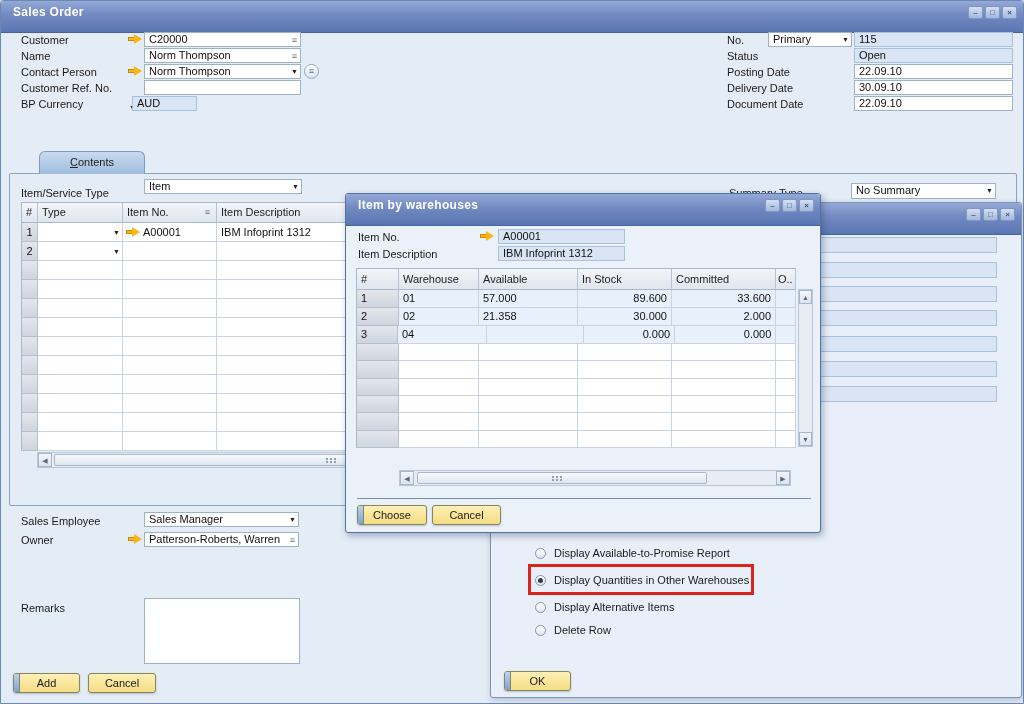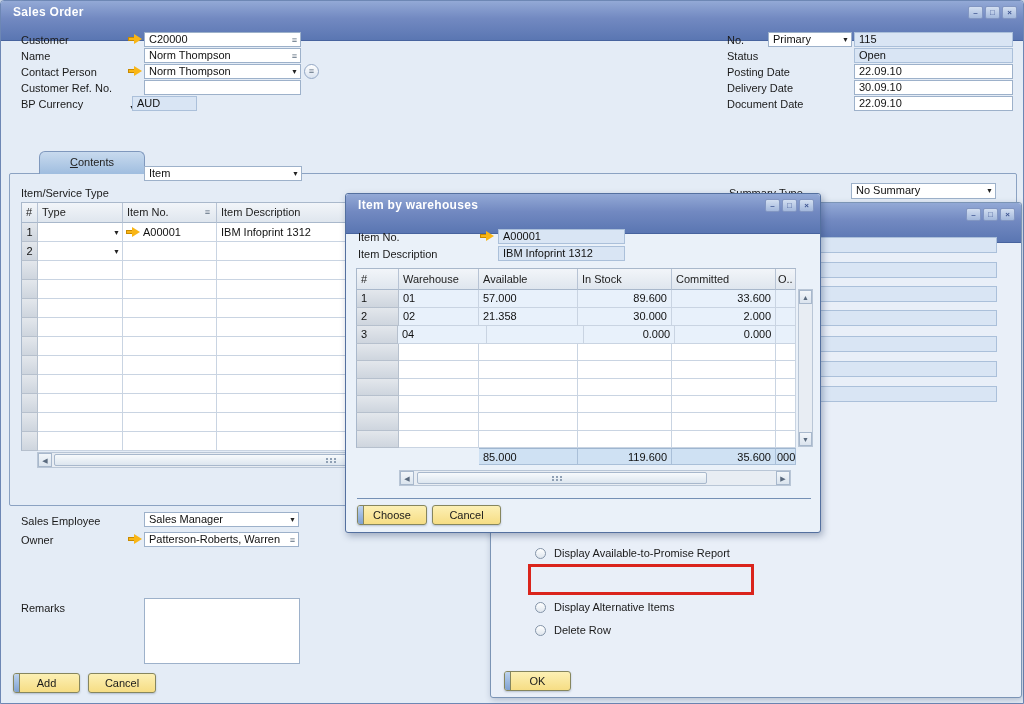--- a/index.html
+++ b/index.html
@@ -1,21 +1,21 @@
 <!DOCTYPE html>
 <html><head>
 <meta charset="utf-8">
 <style>
   *{box-sizing:border-box;margin:0;padding:0}
   html,body{width:1024px;height:704px;overflow:hidden}
   body{font-family:"Liberation Sans",sans-serif;background:#c7d3e4}
   #screen{position:relative;width:1024px;height:704px}
   .win{position:absolute;background:#e4ecf6;border:1px solid #6d87b4}
   .win.main{left:0;top:0;width:1024px;height:704px;border-radius:4px 4px 0 0}
-  .tbar{position:relative;height:40px;background:linear-gradient(180deg,#93a9d6 0%,#7289c1 45%,#5a76b2 100%);border-bottom:1px solid #47639e;border-radius:3px 3px 0 0}
+  .tbar{position:relative;height:32px;background:linear-gradient(180deg,#93a9d6 0%,#7289c1 45%,#5a76b2 100%);border-bottom:1px solid #47639e;border-radius:3px 3px 0 0}
   .ttl{position:absolute;left:12px;top:4px;font-size:12px;font-weight:bold;color:#fff;letter-spacing:.3px;white-space:nowrap}
   .wbtns{position:absolute;right:6px;top:5px;display:flex;gap:2px}
   .wbtn{display:inline-block;width:15px;height:13px;border:1px solid #8296c2;border-radius:2px;background:linear-gradient(#d3dff1,#a3b8dc);color:#3d5491;font-size:8px;line-height:11px;text-align:center;font-weight:bold}
   .lbl{position:absolute;font-size:11px;line-height:13px;color:#1a1a1a;white-space:nowrap}
   .fld{position:absolute;height:15px;background:#fff;border:1px solid #9db1ca;font-size:11px;line-height:13px;padding:0 4px;color:#111;white-space:nowrap;overflow:hidden}
   .fld .v{display:inline-block;white-space:nowrap}
   .dis{background:#d9e5f4;border-color:#abc0da}
   .cmb{position:absolute;right:2px;top:3px;font-size:7px;color:#222;line-height:7px}
   .mico{position:absolute;right:3px;top:1px;font-size:9px;color:#5a6b7d;line-height:12px}
   .hico{float:right;font-size:9px;color:#5a6b7d;margin-right:2px}
@@ -139,21 +139,21 @@
     <div class="fld" style="left:853px;top:95px;width:159px">
       <span class="v">22.09.10</span>
     </div>
 
     <div class="frame"></div>
     <div class="tab active" style="left:38px;width:106px">
         <span class="tlbl">Contents</span>
       </div>
 
     <div class="lbl" style="left:20px;top:186px">Item/Service Type</div>
-    <div class="fld" style="left:143px;top:165px;width:158px">
+    <div class="fld" style="left:143px;top:178px;width:158px">
       <span class="v">Item</span>
       <span class="cmb">▼</span>
     </div>
     <div class="lbl" style="left:728px;top:186px">Summary Type</div>
     <div class="fld" style="left:850px;top:182px;width:145px;height:16px">
       <span class="v">No Summary</span>
       <span class="cmb">▼</span>
     </div>
 
     <div class="grid" style="left:20px;top:201px;width:779px">
@@ -288,20 +288,24 @@
     <div class="fld dis" style="left:210px;top:83px;width:296px;height:16px"></div>
     <div class="fld dis" style="left:210px;top:107px;width:296px;height:16px"></div>
     <div class="fld dis" style="left:210px;top:133px;width:296px;height:16px"></div>
     <div class="fld dis" style="left:210px;top:158px;width:296px;height:16px"></div>
     <div class="fld dis" style="left:210px;top:183px;width:296px;height:16px"></div>
 
     <div class="radio-row" style="left:44px;top:343px">
       <span class="radio"></span>
       <span class="rlbl">Display Available-to-Promise Report</span>
     </div>
+    <div class="radio-row" style="left:44px;top:370px">
+      <span class="radio selected"></span>
+      <span class="rlbl">Display Quantities in Other Warehouses</span>
+    </div>
     <div class="redbox" style="left:37px;top:361px;width:226px;height:31px"></div>
     <div class="radio-row" style="left:44px;top:397px">
       <span class="radio"></span>
       <span class="rlbl">Display Alternative Items</span>
     </div>
     <div class="radio-row" style="left:44px;top:420px">
       <span class="radio"></span>
       <span class="rlbl">Delete Row</span>
     </div>
 
@@ -407,28 +411,20 @@
           </div>
           <div class="grow" style="height: 17.33px;">
             <div class="gc rn el" style="width: 43px;"></div>
             <div class="gc" style="width: 80px;"></div>
             <div class="gc" style="width: 99px;"></div>
             <div class="gc" style="width: 94px;"></div>
             <div class="gc" style="width: 104px;"></div>
             <div class="gc" style="width: 20px;"></div>
           </div>
         </div>
-      <div class="grow" style="height:17px">
-        <div class="gc tn" style="width:43px"></div>
-        <div class="gc tn" style="width:80px"></div>
-        <div class="gc tot" style="width:99px;line-height:16px">85.000</div>
-        <div class="gc tot num" style="width:94px;line-height:16px">119.600</div>
-        <div class="gc tot num" style="width:104px;line-height:16px">35.600</div>
-        <div class="gc tot num" style="width:20px;line-height:16px;padding:0 1px">000</div>
-      </div>
     </div>
 
     <div class="sbar" style="left:452px;top:95px;width:15px;height:158px">
       <span class="sbtn" style="left:0;top:0;width:13px;height:14px;line-height:13px">▲</span>
       <span class="sbtn" style="left:0;bottom:0;width:13px;height:14px;line-height:13px">▼</span>
     </div>
 
     <div class="sbar" style="left:53px;top:276px;width:392px;height:16px">
       <span class="sbtn" style="left:0;top:0;width:14px;height:14px;line-height:13px">◀</span>
       <span class="sthumb" style="left:17px;top:1px;width:290px;height:12px"></span>

